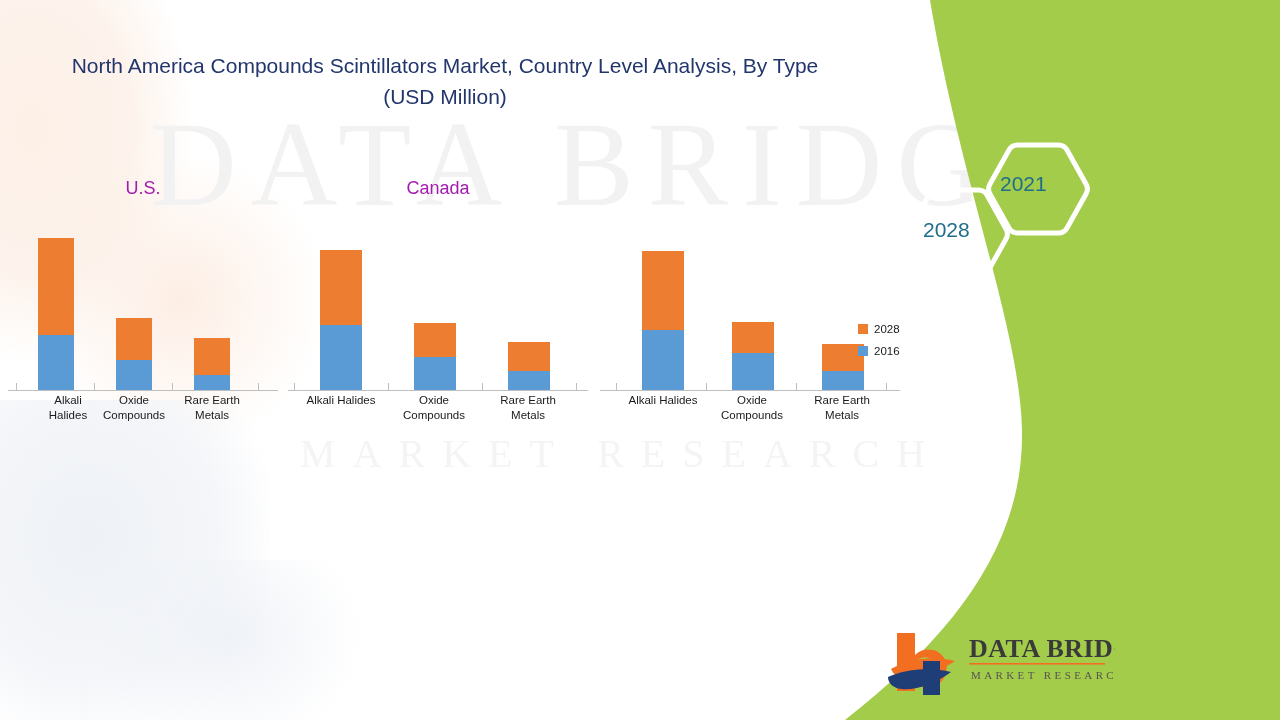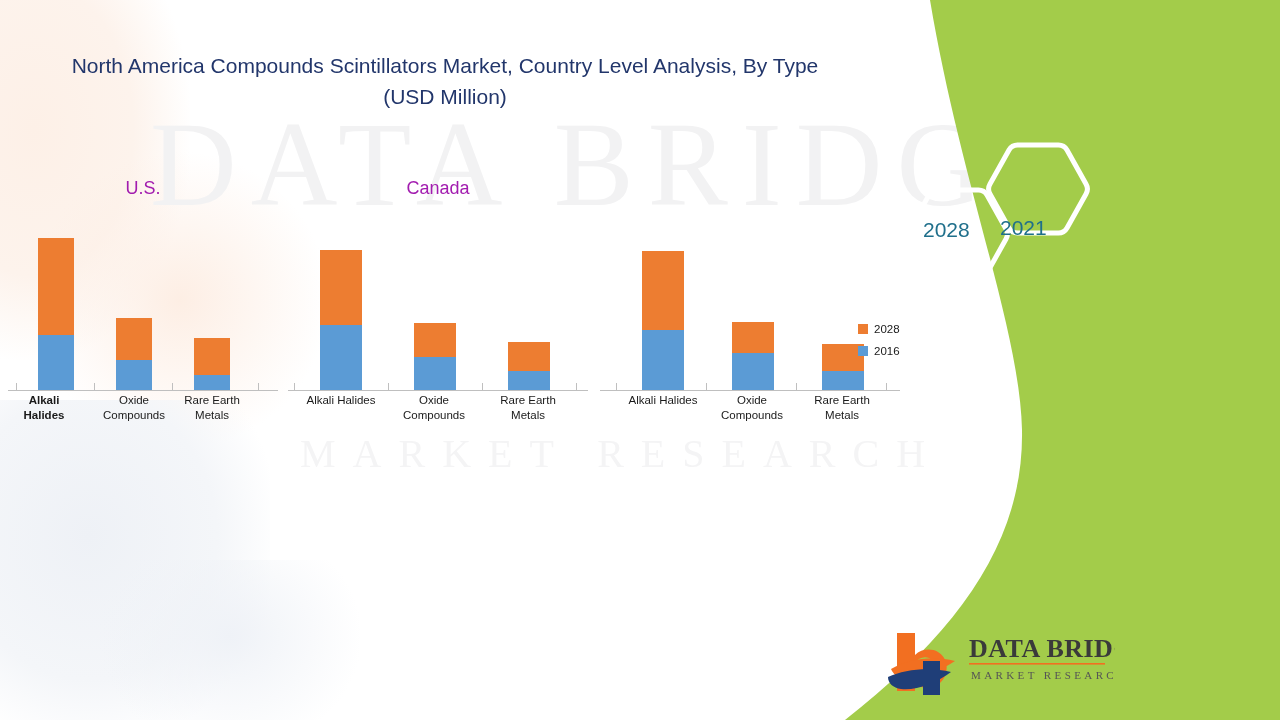--- a/index.html
+++ b/index.html
@@ -62,21 +62,21 @@
     white-space:pre-line;
   }
 
   
   #hex-wrap { position:absolute; left:80px; top:140px; width:320px; height:130px; }
   #hex-wrap svg { position:absolute; left:0; top:0; }
   .hex-label {
     position:absolute; font-size:21px; color:#1f6f8b;
     font-weight:400;
   }
-  #hex-2021-label { left:190px; top:172px;margin-top:44px; }
+  #hex-2021-label { left:190px; top:172px; }
   #hex-2028-label { left:113px; top:218px; }
 
   #brand-text {
     position:absolute; left:45px; top:312px; width:390px;
     text-align:center; color:#2e7b9e;
     font-size:21px; line-height:30px; white-space:pre-line;
   }
 
   
   #logo { position:absolute; left:885px; top:625px; width:230px; height:75px; }
@@ -202,21 +202,21 @@
       <div class="seg-2028" style="height:37px;"></div>
       <div class="seg-2020" style="height:15px;"></div>
     </div>
     <div class="axis-line"></div>
     <div class="axis-end" style="left:8px;"></div>
     <div class="axis-tick" style="left:86px;"></div>
     <div class="axis-tick" style="left:164px;"></div>
     <div class="axis-end" style="left:250px;"></div>
   </div>
   <div class="cat-labels">
-    <div class="cat-label" style="left:0; width:72px;font-weight:bold;">Alkali
+    <div class="cat-label" style="left:24px; width:72px;">Alkali
 Halides</div>
     <div class="cat-label" style="left:90px; width:72px;">Oxide
 Compounds</div>
     <div class="cat-label" style="left:168px; width:72px;">Rare Earth
 Metals</div>
   </div>
 </div>
 
 <div class="chart" id="chart-canada">
   <div class="chart-country-title">Canada</div>

